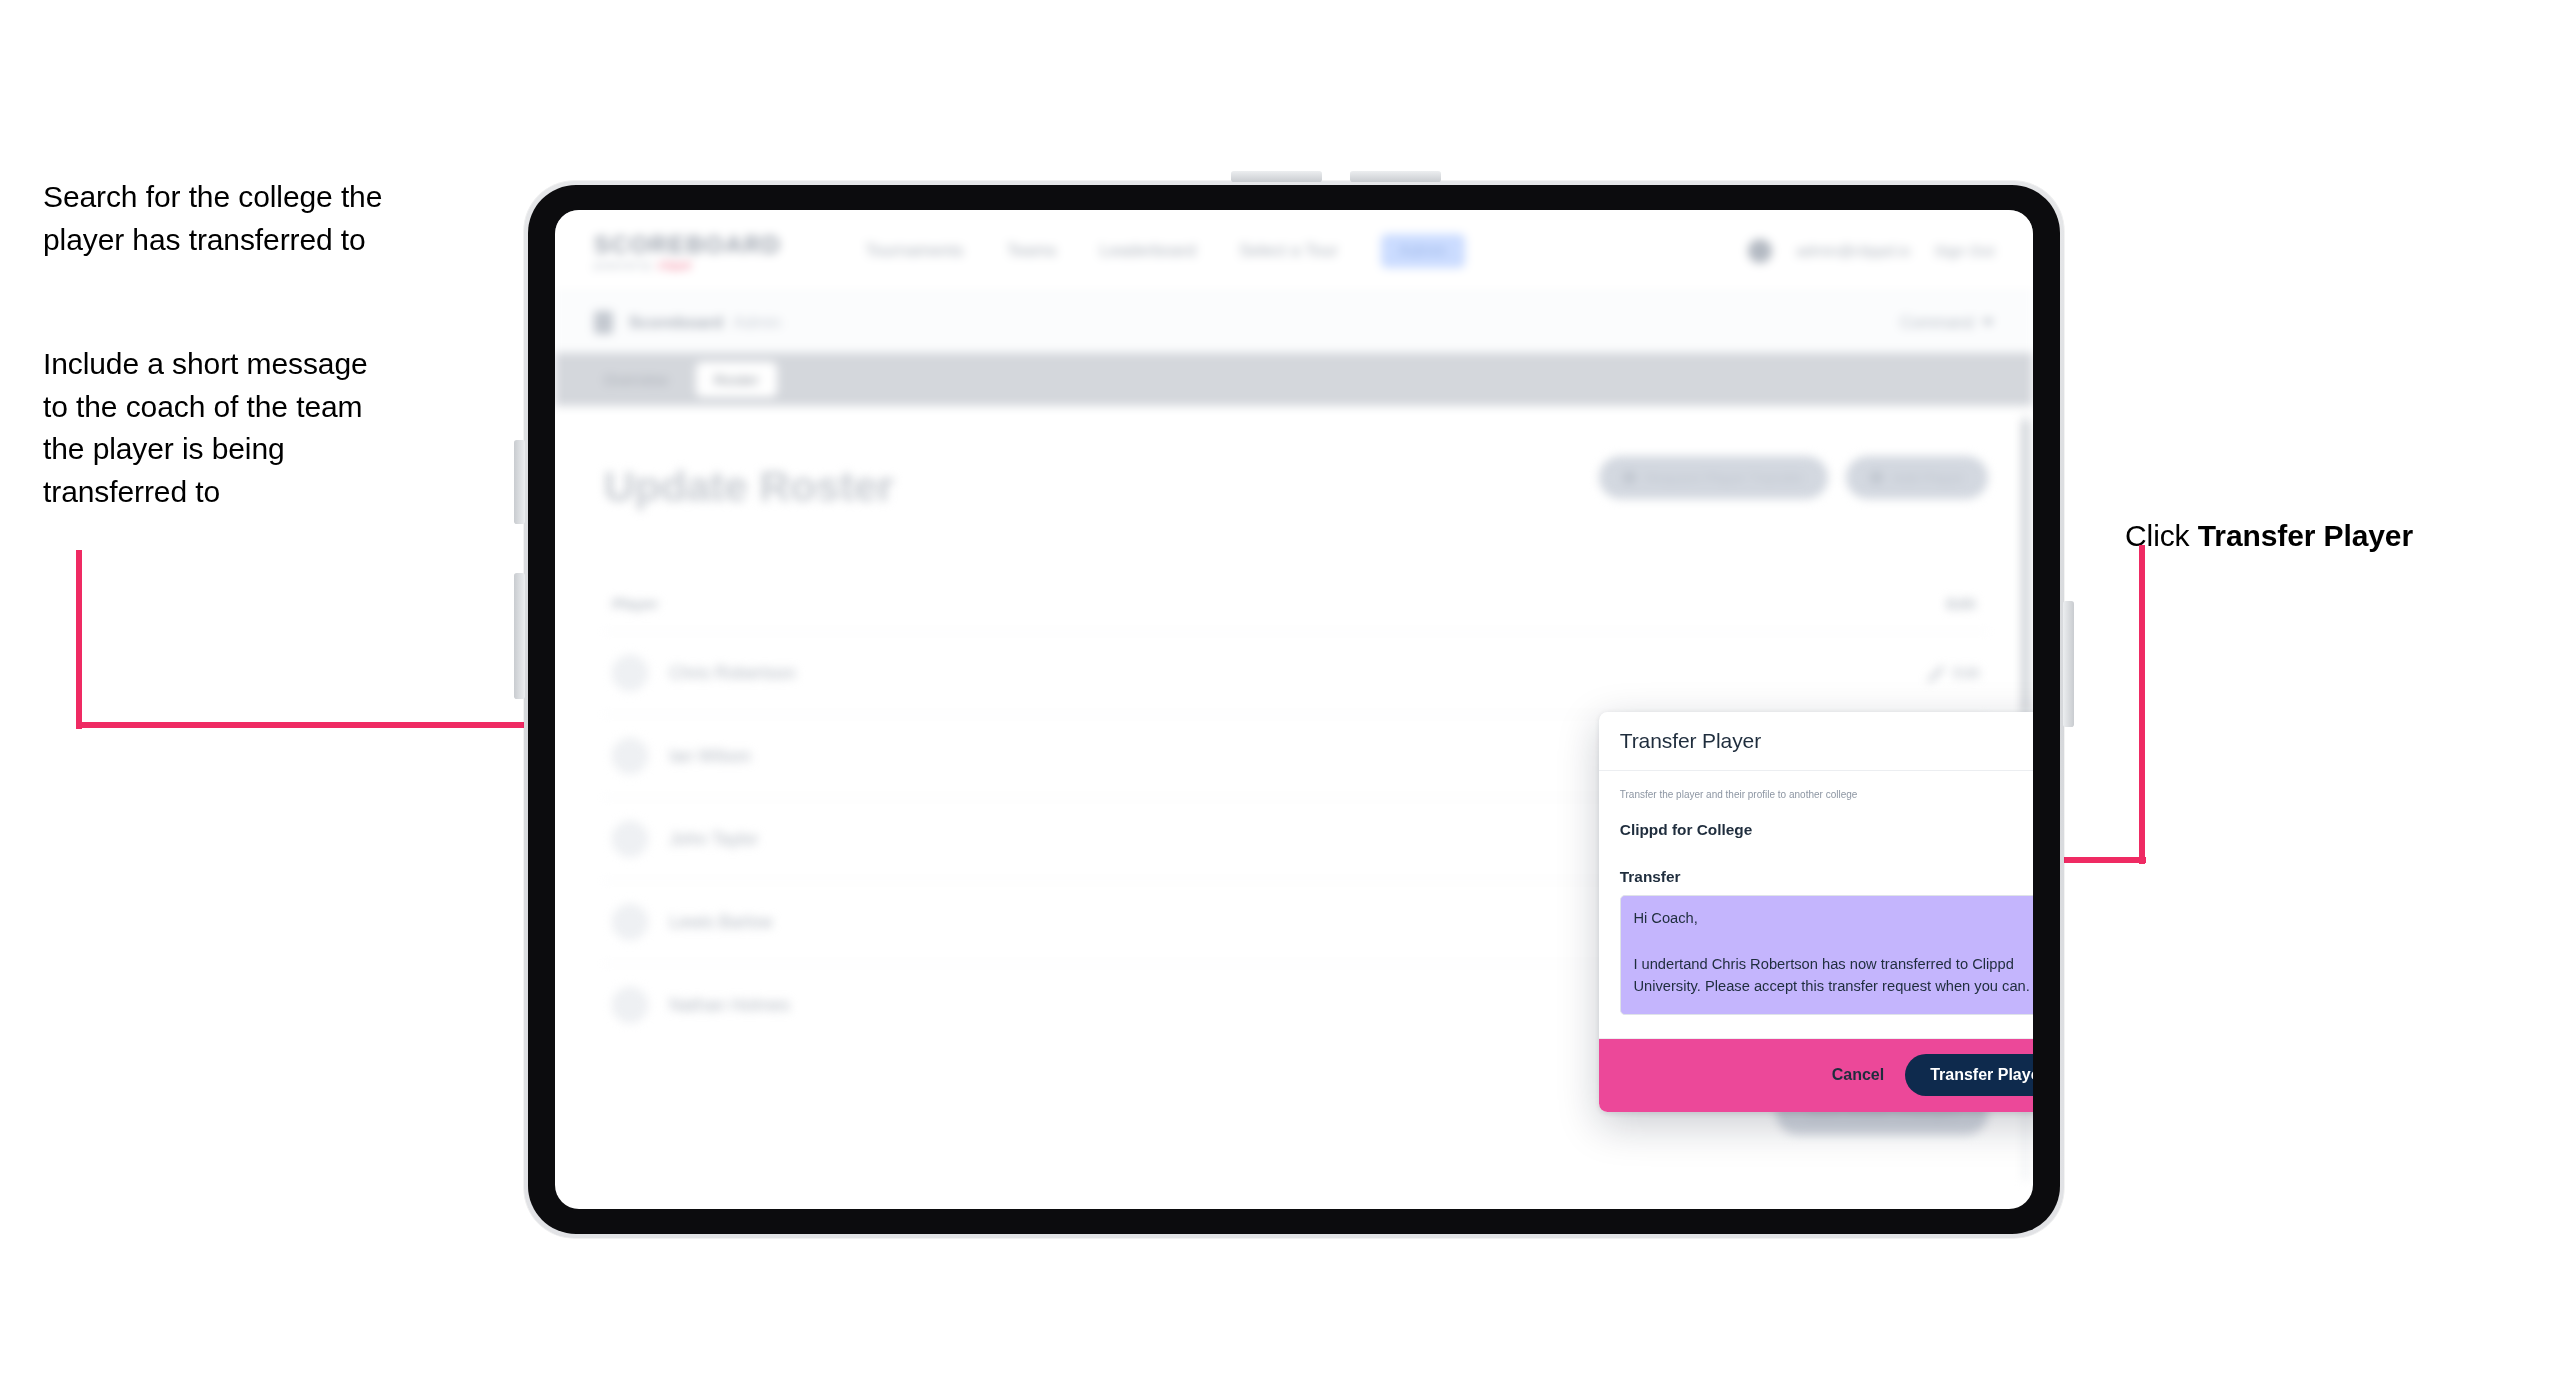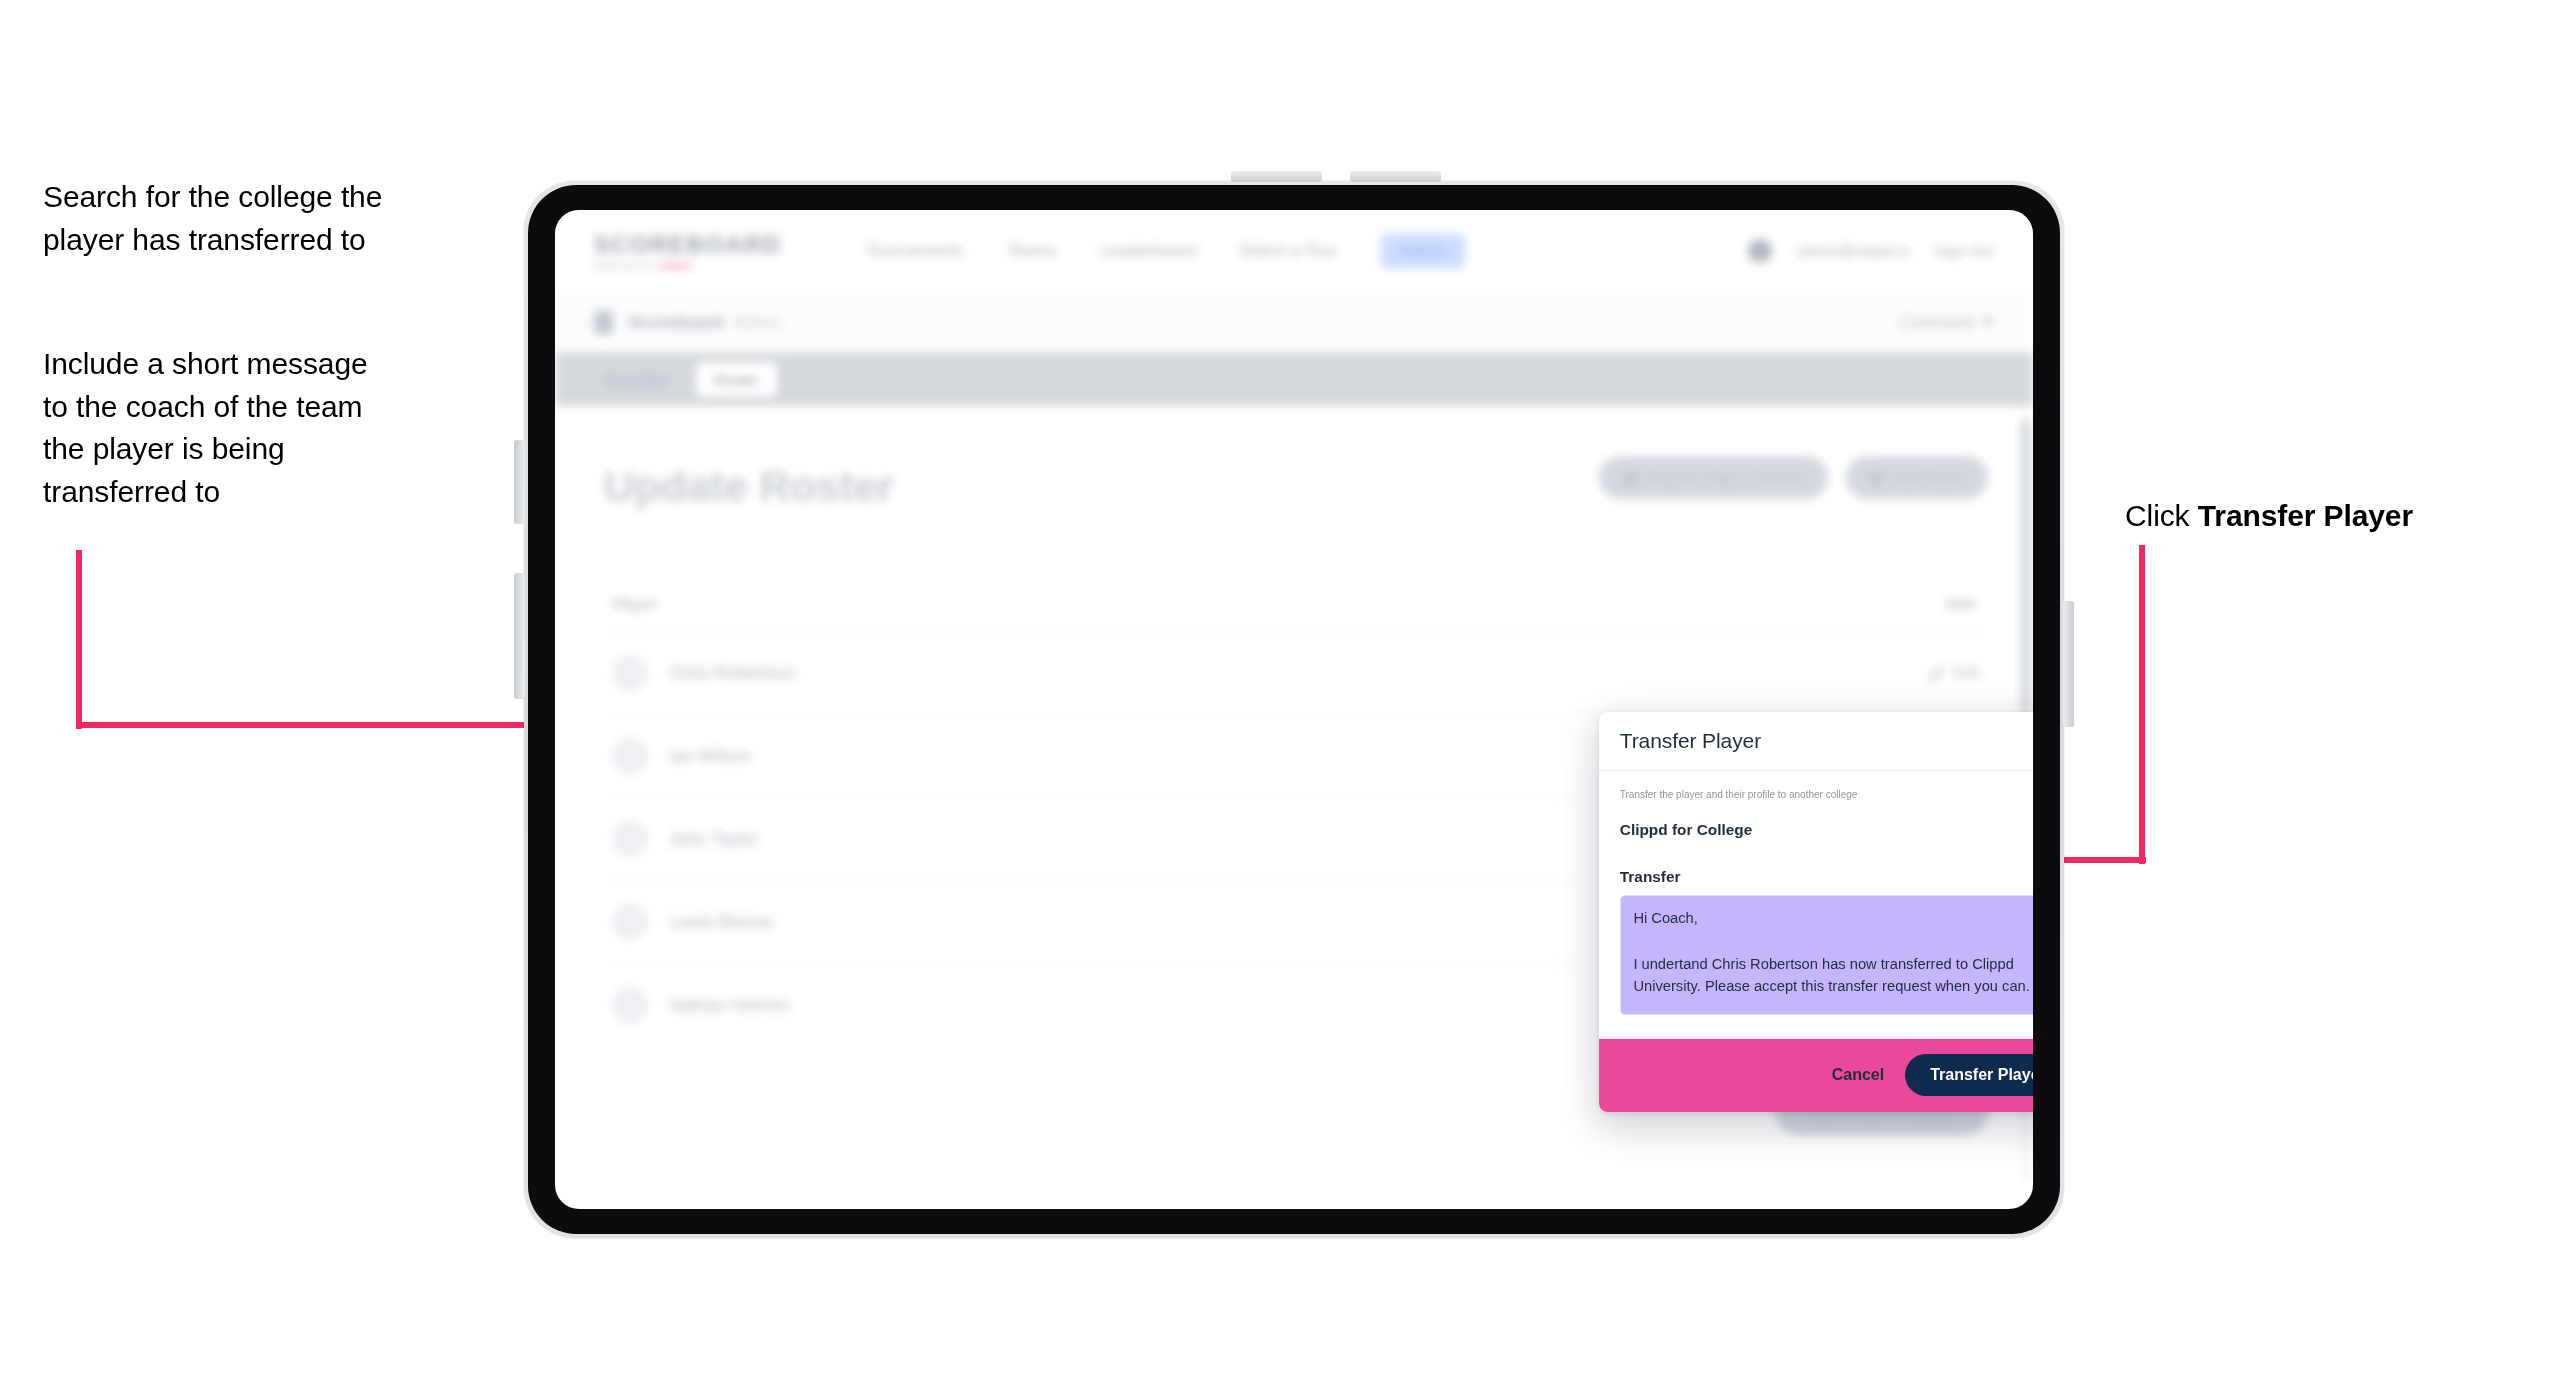--- a/index.html
+++ b/index.html
@@ -16,21 +16,21 @@
     position: absolute;
     color: #000;
     font-size: 30px;
     line-height: 1.42;
     font-weight: 400;
     letter-spacing: -0.1px;
     white-space: pre-line;
   }
   #annot-left-1 { left: 43px; top: 176px; width: 448px; }
   #annot-left-2 { left: 43px; top: 343px; width: 434px; }
-  #annot-right  { left: 2125px; top: 452px; width: 434px; }
+  #annot-right  { left: 2125px; top: 472px; width: 434px; }
   #annot-right .bold { font-weight: 700; }
 
   
   .conn { position: absolute; background: #EF2A63; }
 
   
   #conn-l-v { left: 76px; top: 550px; width: 6.3px; height: 179px; }
   #conn-l-h { left: 76px; top: 722px; width: 945px; height: 6.3px; }
   #arrow-right-head {
     position: absolute; left: 994px; top: 697px; width: 42px; height: 57px;

